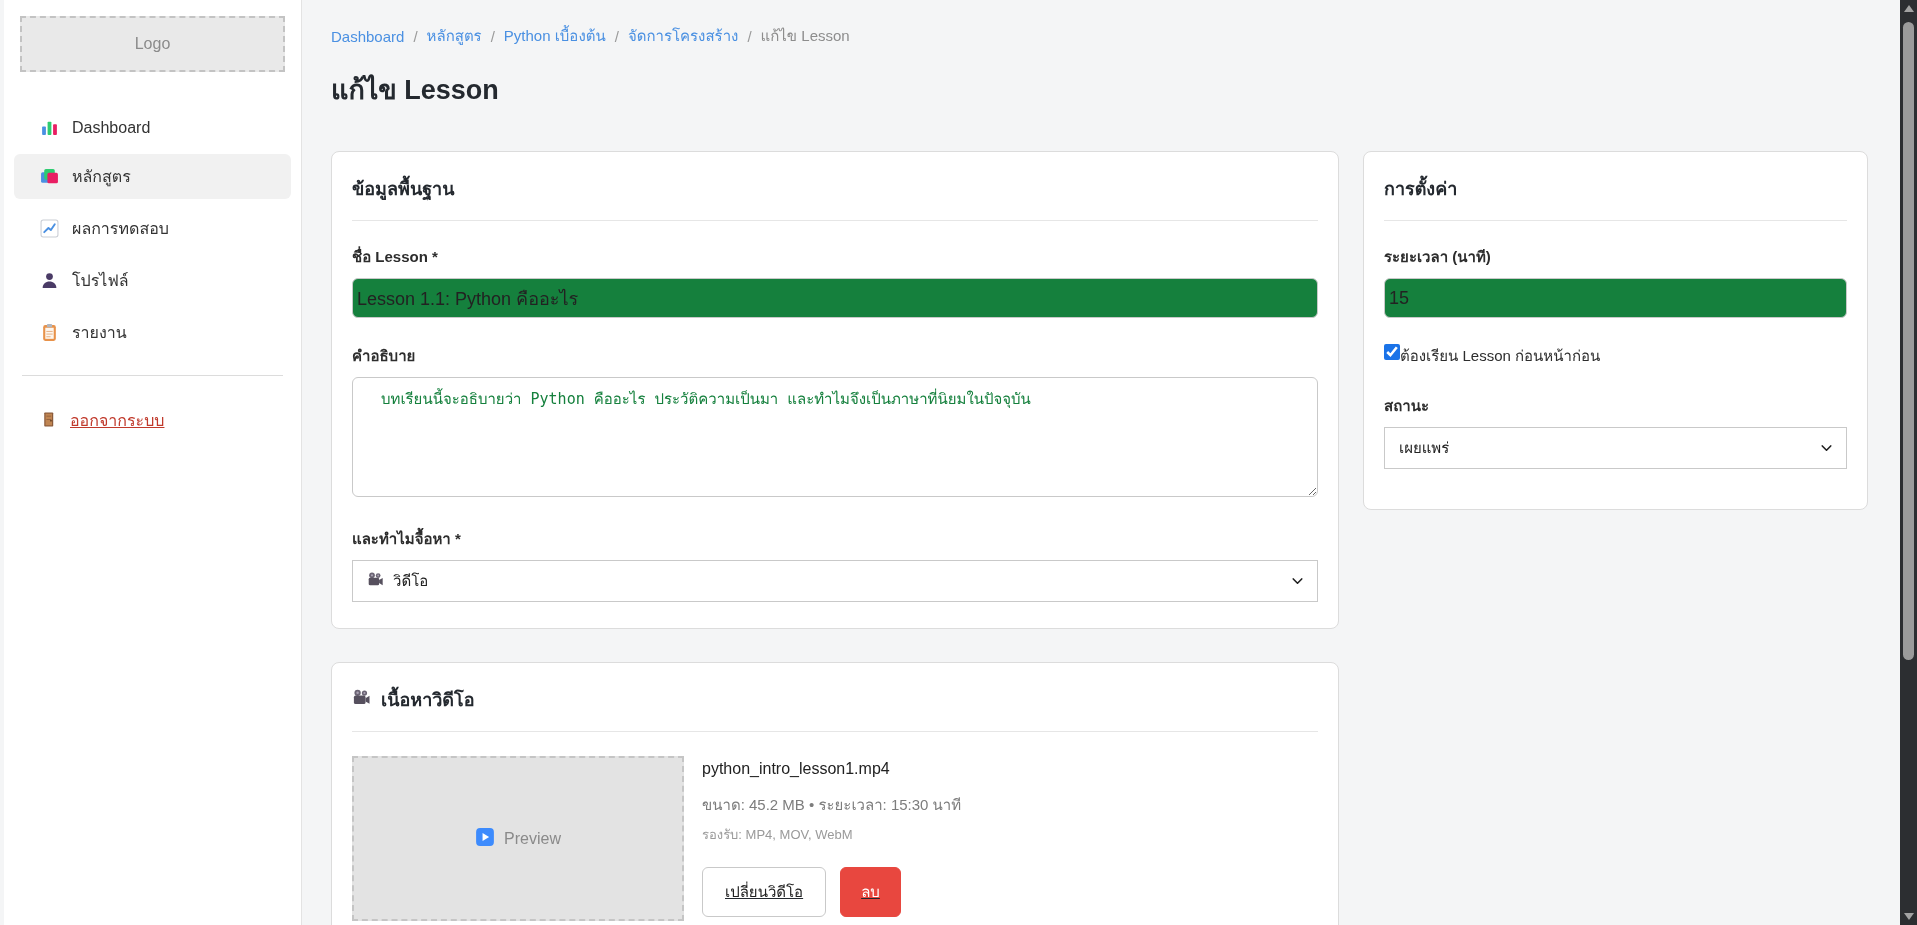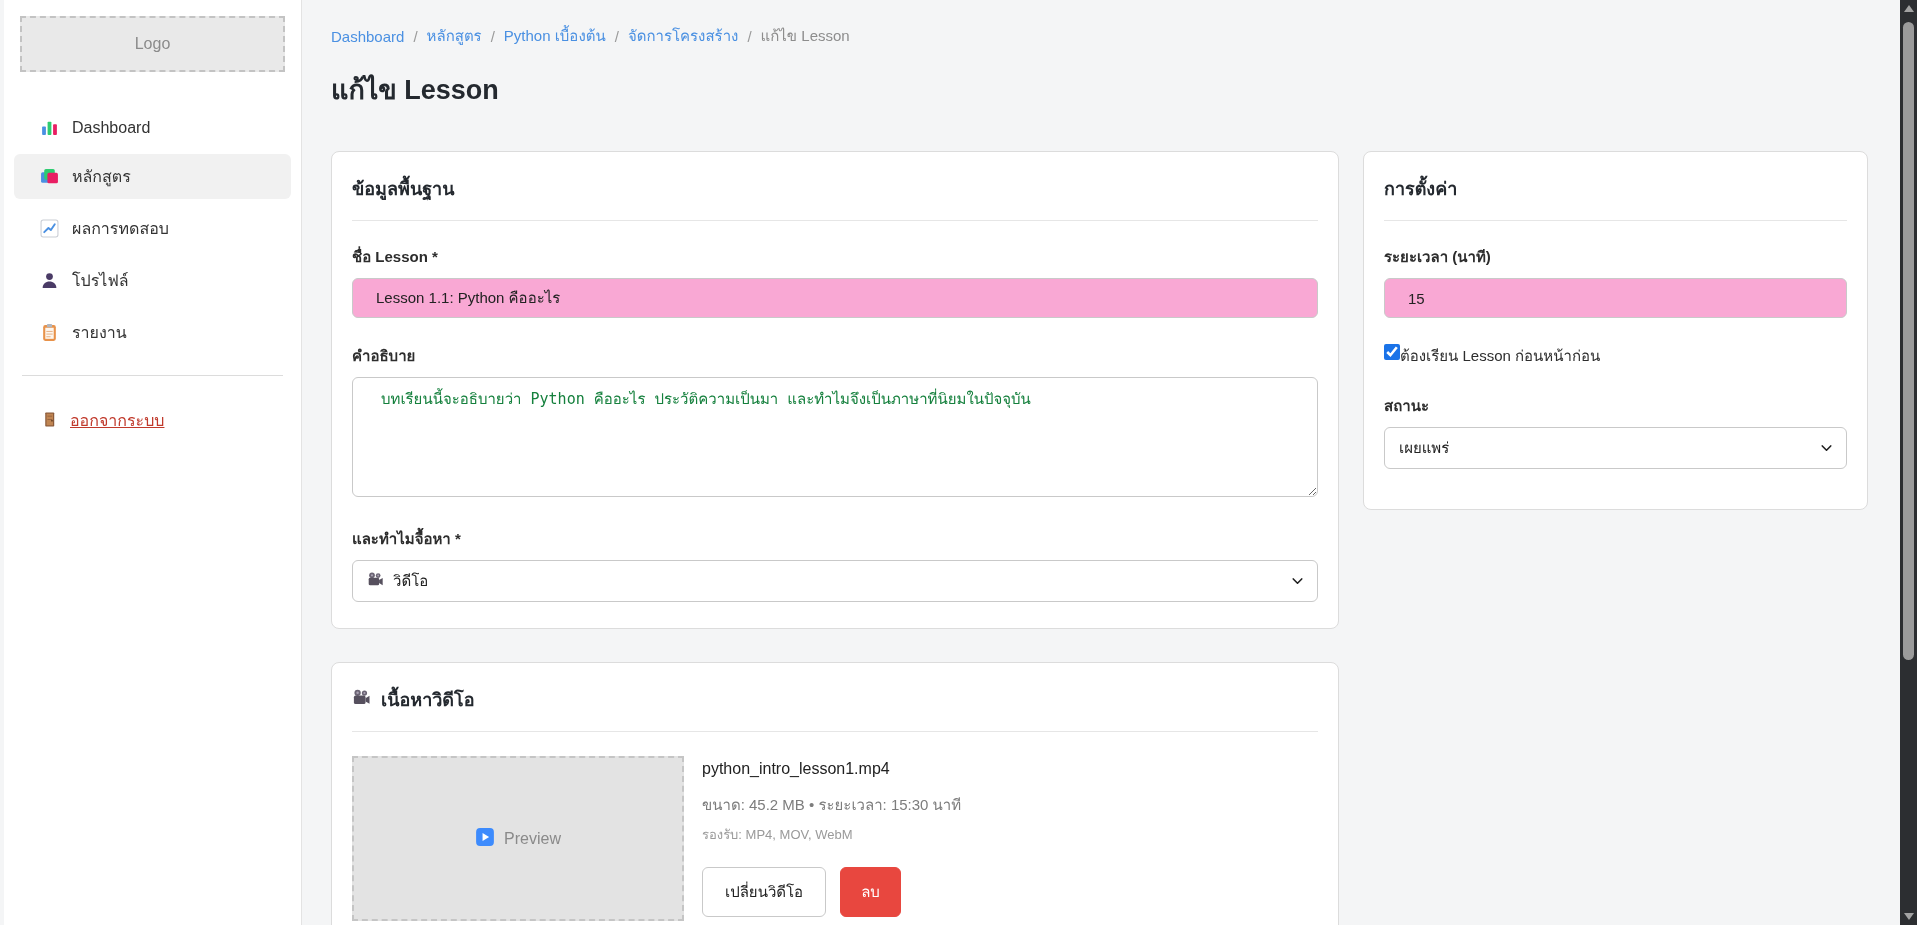--- a/index.html
+++ b/index.html
@@ -11,65 +11,65 @@
              border-right:1px solid #e3e3e3; z-index:5; }
   .logo-box { margin:16px; height:56px; background:#e9e9e9; border:2px dashed #c3c3c3;
               display:flex; align-items:center; justify-content:center; color:#8b8b8b; font-size:16px; }
   .nav { margin-top:36px; }
   .nav-item { display:flex; align-items:center; gap:13px; margin:7px 10px; padding:10px 10px 10px 26px;
               border-radius:6px; font-size:16px; color:#333; cursor:pointer; }
   .nav-item.active { background:#f1f1f1; }
   .nav-item .ico, .logout .ico { width:19px; height:19px; flex:0 0 auto; display:inline-block; }
   .side-divider { height:1px; background:#dcdcdc; margin:20px 18px 0 18px; }
   .logout { display:flex; align-items:center; gap:11px; margin:26px 10px 0 10px; padding:6px 10px 6px 26px;
-            color:#c0392b; font-size:16px; text-decoration:underline; text-decoration-color:#c0392b; cursor:pointer;text-align:center; }
+            color:#c0392b; font-size:16px; text-decoration:underline; text-decoration-color:#c0392b; cursor:pointer; }
 
   
   .main { margin-left:299px; padding:24px 49px 0 32px; }
   .breadcrumb { font-size:15px; color:#9a9a9a; display:flex; gap:9px; align-items:center; flex-wrap:wrap; }
   .breadcrumb a { color:#4a90e2; text-decoration:none; cursor:pointer; }
   .breadcrumb .current { color:#8d8d8d; }
   h1.page-title { font-size:27px; font-weight:bold; color:#24292f; margin:20px 0 40px 0; }
 
   .columns { display:flex; gap:24px; align-items:flex-start; }
   .col-left { flex:1; min-width:0; display:flex; flex-direction:column; gap:33px; }
   .col-right { width:505px; flex:0 0 auto; }
 
   .card { background:#fff; border:1px solid #dcdcdc; border-radius:8px; padding:22px 20px 26px 20px; }
   .card-header { font-size:18px; font-weight:bold; color:#24292f; display:flex; align-items:center; gap:10px; }
   .card-divider { height:1px; background:#e6e6e6; margin:17px 0 24px 0; }
 
   .field-label { display:block; font-size:15px; font-weight:bold; color:#2d2d2d; margin-bottom:9px; }
-  .text-input { width:100%; height:40px; border:1px solid #c9c9c9; border-radius:6px; background:#f9a8d4;
-                font-size:15px; padding:0 23px; color:#222; font-family:"Liberation Sans", sans-serif; }
+  .text-input { width:100%; height:40px; border:1px solid #c9c9c9; border-radius:6px; background:#15803d;
+                font-size:18px; padding:0 4px; color:#222; font-family:"Liberation Sans", sans-serif; }
   textarea.text-area { width:100%; height:120px; border:1px solid #c9c9c9; border-radius:6px; background:#fff;
                 font-size:15px; padding:10px 28px; color:#15803d; line-height:1.5;
                 font-family:"DejaVu Sans Mono", monospace; resize:both; }
   .field { margin-bottom:26px; }
   .field:last-child { margin-bottom:0; }
 
-  .fake-select { width:100%; height:42px; border:1px solid #c9c9c9; border-radius:6px; background:#fff;
+  .fake-select { width:100%; height:42px; border:1px solid #c9c9c9; border-radius:0; background:#fff;
                  display:flex; align-items:center; gap:9px; padding:0 14px; font-size:15px; color:#222;
                  position:relative; cursor:pointer; }
   .fake-select .chev { position:absolute; right:12px; top:50%; transform:translateY(-50%); width:15px; height:15px; }
 
   .check-row { display:flex; gap:0; margin:0 0 26px 0; font-size:15px; color:#2d2d2d; }
   .check-row input { width:16px; height:16px; accent-color:#1a73e8; cursor:pointer; }
   .settings-card { padding-bottom:40px; }
 
   
   .video-card { min-height:420px; }
   .video-body { display:flex; gap:18px; }
   .preview-box { width:332px; height:165px; background:#e3e3e3; border:2px dashed #c5c5c5;
                  display:flex; align-items:center; justify-content:center; gap:9px; color:#8a8a8a; font-size:16px; }
   .file-info { padding-top:4px; }
   .file-name { font-size:16px; font-weight:normal; color:#222; margin-bottom:15px; }
   .file-meta { font-size:15px; color:#7d7d7d; margin-bottom:7px; }
   .file-support { font-size:13px; color:#9a9a9a; margin-bottom:22px; }
-  .btn-row { display:flex; gap:14px; }
+  .btn-row { display:flex; gap:14px;text-decoration:underline; }
   .btn { font-family:"Liberation Sans", sans-serif; font-size:15px; border-radius:6px; cursor:pointer; }
   .btn-outline { background:#fff; border:1px solid #c9c9c9; color:#222; padding:12px 22px; }
   .btn-danger { background:#e8473f; border:1px solid #e8473f; color:#fff; padding:12px 20px; }
 
   
   .scrollbar { position:fixed; right:0; top:0; width:17px; height:925px; background:#2c2e31; z-index:10; }
   .scroll-up { position:absolute; top:5px; left:50%; transform:translateX(-50%); width:0; height:0;
                border-left:5px solid transparent; border-right:5px solid transparent; border-bottom:7px solid #a2a2a2; }
   .scroll-down { position:absolute; bottom:5px; left:50%; transform:translateX(-50%); width:0; height:0;
                border-left:5px solid transparent; border-right:5px solid transparent; border-top:7px solid #a2a2a2; }

